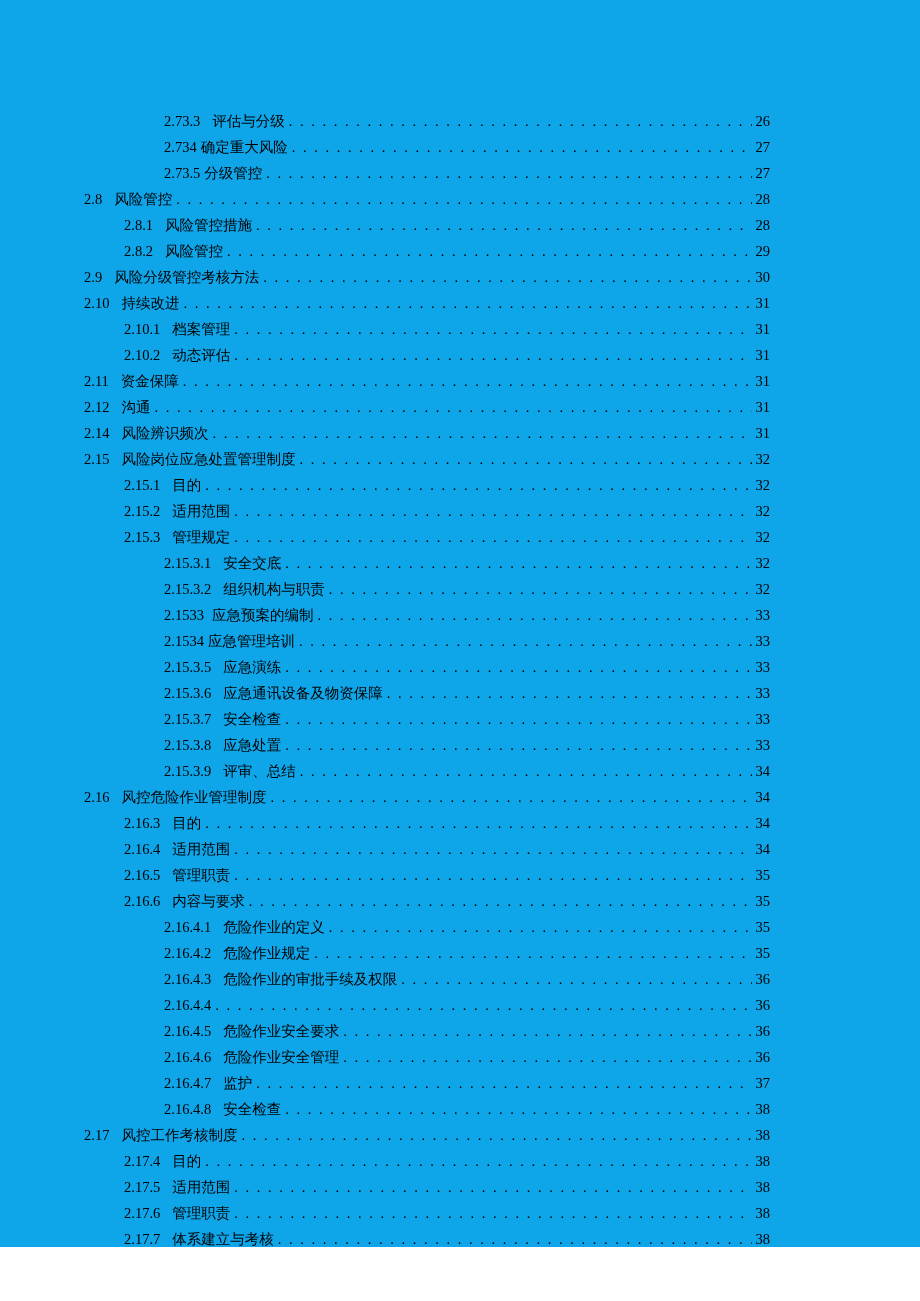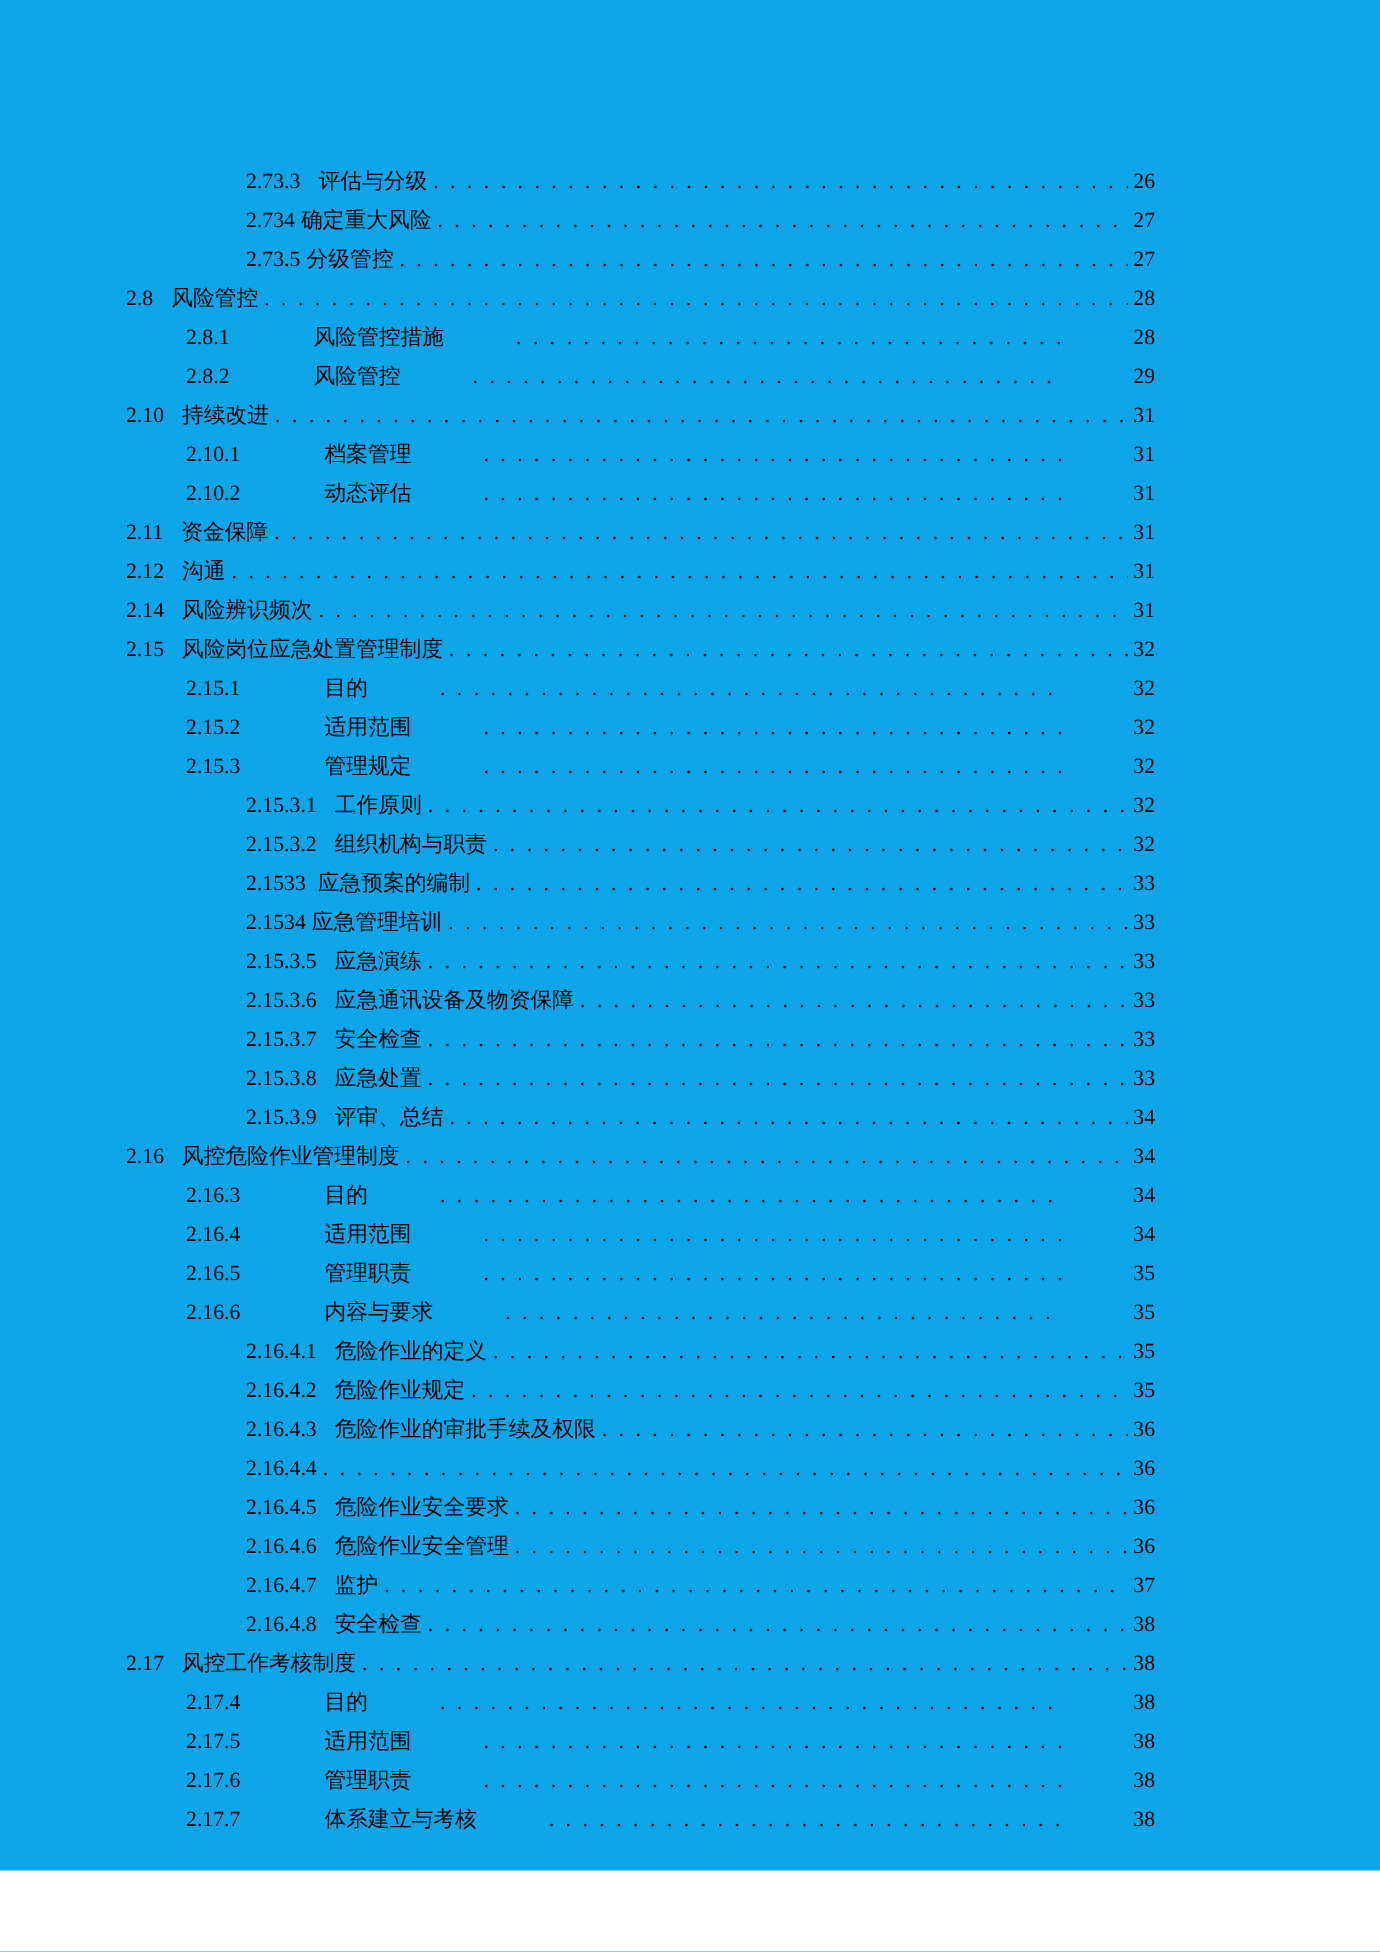--- a/index.html
+++ b/index.html
@@ -20,21 +20,21 @@
     box-sizing: border-box;
   }
   .toc-line {
     display: flex;
     align-items: baseline;
     font-size: 14.5px;
     line-height: 26px;
     white-space: nowrap;
   }
   .indent-0 { padding-left: 0px; }
-  .indent-1 { padding-left: 40px; gap: 44px; }
+  .indent-1 { padding-left: 40px; }
   .indent-2 { padding-left: 80px; }
   .num-label {
     flex: 0 0 auto;
   }
   .title-text {
     flex: 0 0 auto;
     margin-left: 12px;
   }
   .dots {
     flex: 1 1 auto;
@@ -86,20 +86,26 @@
         <span class="dots"></span>
         <span class="page-num">28</span>
       </div>
       <div class="toc-line indent-1">
         <span class="num-label">2.8.2</span>
         <span class="title-text">风险管控</span>
         <span class="dots"></span>
         <span class="page-num">29</span>
       </div>
       <div class="toc-line indent-0">
+        <span class="num-label">2.9</span>
+        <span class="title-text">风险分级管控考核方法</span>
+        <span class="dots"></span>
+        <span class="page-num">30</span>
+      </div>
+      <div class="toc-line indent-0">
         <span class="num-label">2.10</span>
         <span class="title-text">持续改进</span>
         <span class="dots"></span>
         <span class="page-num">31</span>
       </div>
       <div class="toc-line indent-1">
         <span class="num-label">2.10.1</span>
         <span class="title-text">档案管理</span>
         <span class="dots"></span>
         <span class="page-num">31</span>
@@ -147,21 +153,21 @@
         <span class="page-num">32</span>
       </div>
       <div class="toc-line indent-1">
         <span class="num-label">2.15.3</span>
         <span class="title-text">管理规定</span>
         <span class="dots"></span>
         <span class="page-num">32</span>
       </div>
       <div class="toc-line indent-2">
         <span class="num-label">2.15.3.1</span>
-        <span class="title-text">工作原则</span>
+        <span class="title-text">安全交底</span>
         <span class="dots"></span>
         <span class="page-num">32</span>
       </div>
       <div class="toc-line indent-2">
         <span class="num-label">2.15.3.2</span>
         <span class="title-text">组织机构与职责</span>
         <span class="dots"></span>
         <span class="page-num">32</span>
       </div>
       <div class="toc-line indent-2">

